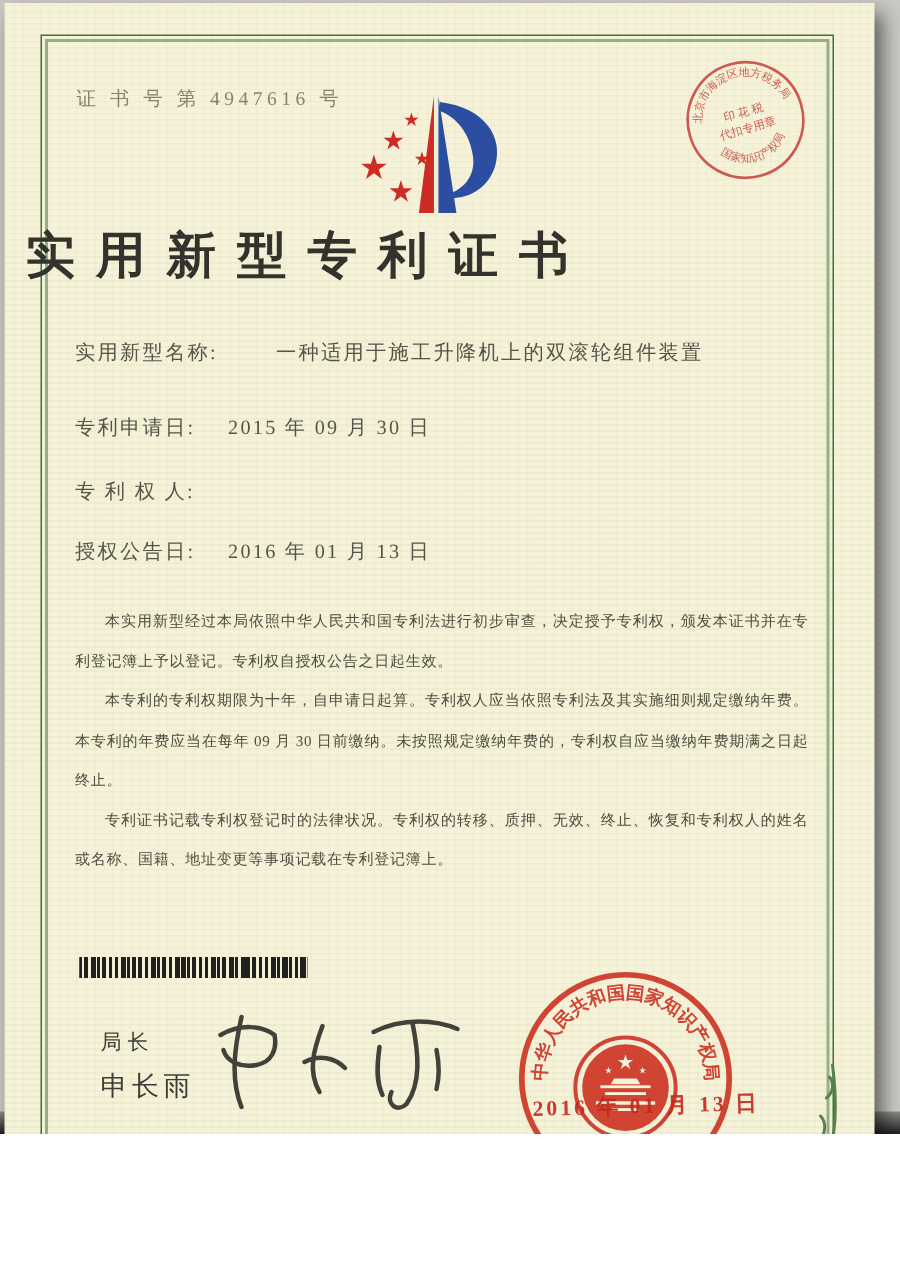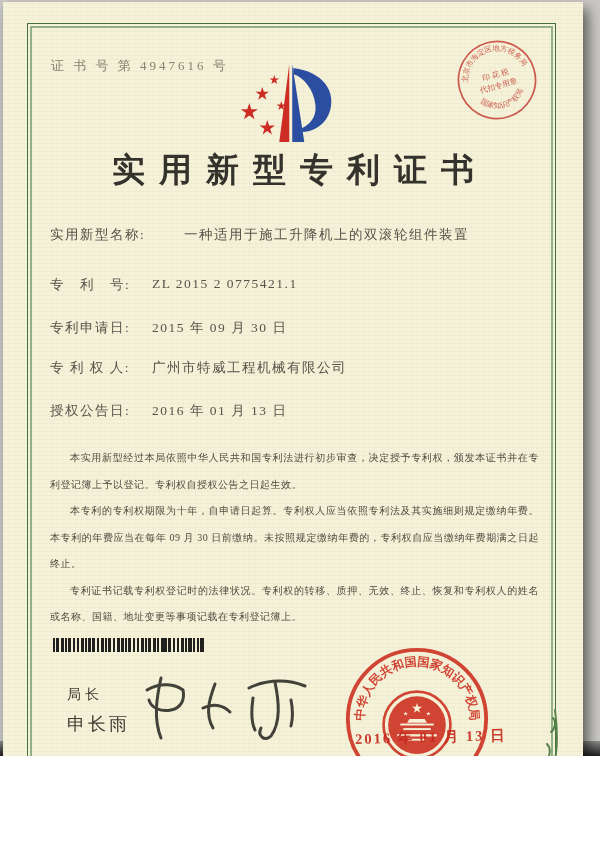--- a/index.html
+++ b/index.html
@@ -17,21 +17,21 @@
           box-shadow: 5px 7px 12px rgba(0,0,0,.55); }
 
   .frame { position:absolute; left:27px; top:24px; right:30px; bottom:49px;
            border:2px solid #93b186; outline:1px solid #44703c; outline-offset:2px; }
 
   .cert-no { position:absolute; left:48px; top:55px; font-size:13px; color:#85826f;
              letter-spacing:3px; }
 
   .logo { position:absolute; left:50%; top:56px; transform:translateX(-54%); }
 
-  .title { position:absolute; left:0; width:100%; top:146px; text-align:center;
+  .title { position:absolute; left:0; width:100%; top:146px; 
            font-size:33px; font-weight:bold; letter-spacing:14px; text-indent:14px;
            color:#34322c; }
 
   .content { position:absolute; left:47px; right:44px; top:224px; color:#56544a; }
   .field { display:flex; font-size:13.5px; letter-spacing:1.5px; margin-bottom:25px; }
   .field:nth-child(1) { margin-bottom:32px;gap:32px; }
   .field:nth-child(3) { margin-bottom:22px; }
   .field-label { flex:0 0 102px; }
   .field-value { flex:1; }
 
@@ -95,30 +95,25 @@
     </svg>
 
     <div class="title">实用新型专利证书</div>
 
     <div class="content">
       <div class="field">
         <span class="field-label">实用新型名称:</span>
         <span class="field-value">一种适用于施工升降机上的双滚轮组件装置</span>
       </div>
       <div class="field">
-        <span class="field-label">专　利　号:</span>
-        <span class="field-value">ZL 2015 2 0775421.1</span>
-      </div>
-      <div class="field">
         <span class="field-label">专利申请日:</span>
         <span class="field-value">2015 年 09 月 30 日</span>
       </div>
       <div class="field">
         <span class="field-label">专 利 权 人:</span>
-        <span class="field-value">广州市特威工程机械有限公司</span>
       </div>
       <div class="field">
         <span class="field-label">授权公告日:</span>
         <span class="field-value">2016 年 01 月 13 日</span>
       </div>
 
       <div class="paras">
         <p>本实用新型经过本局依照中华人民共和国专利法进行初步审查，决定授予专利权，颁发本证书并在专利登记簿上予以登记。专利权自授权公告之日起生效。</p>
         <p>本专利的专利权期限为十年，自申请日起算。专利权人应当依照专利法及其实施细则规定缴纳年费。本专利的年费应当在每年 09 月 30 日前缴纳。未按照规定缴纳年费的，专利权自应当缴纳年费期满之日起终止。</p>
         <p>专利证书记载专利权登记时的法律状况。专利权的转移、质押、无效、终止、恢复和专利权人的姓名或名称、国籍、地址变更等事项记载在专利登记簿上。</p>

